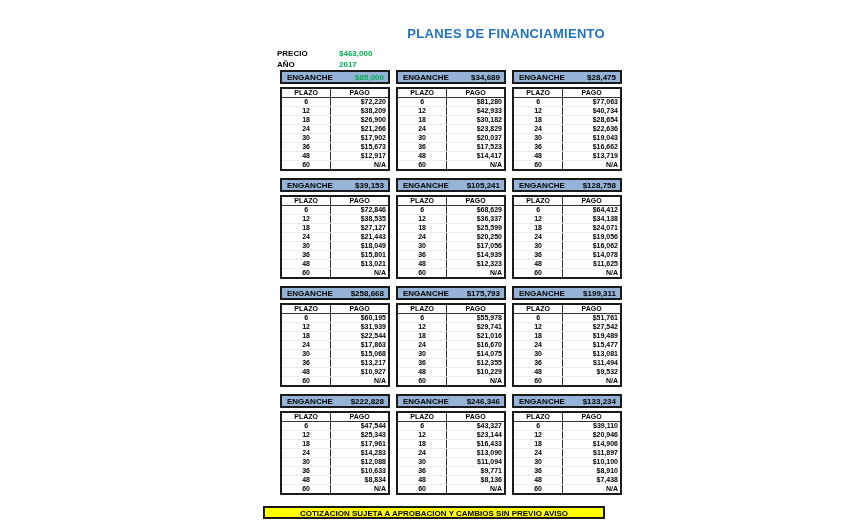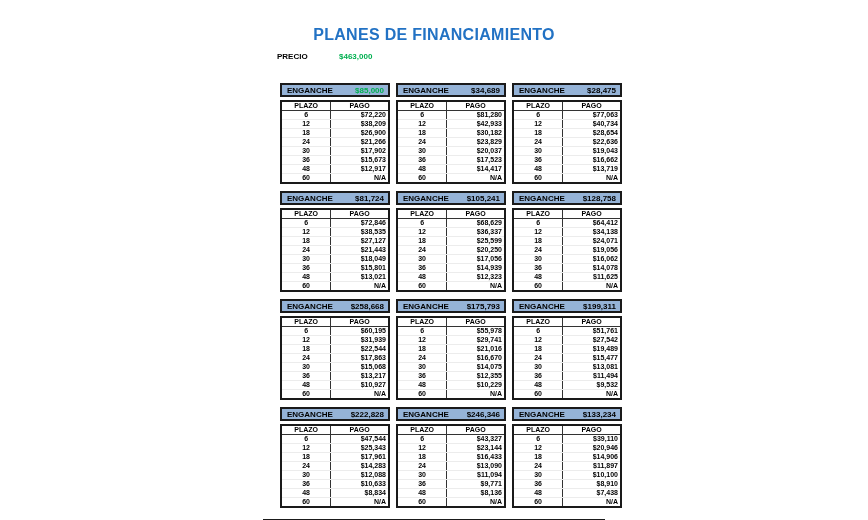--- a/index.html
+++ b/index.html
@@ -10,29 +10,29 @@
     --border-dark:#1a1a1a;
   }
   *{box-sizing:border-box;}
   html,body{margin:0;padding:0;}
   body{
     width:868px;height:520px;overflow:hidden;background:#ffffff;
     font-family:"Liberation Sans", sans-serif;color:#000;
   }
   .sheet{width:342px;margin:0 auto;padding-top:26px;}
   .page-title{
-    text-align:center;font-size:16px;font-weight:bold;
+    text-align:right;font-size:13px;font-weight:bold;
     color:var(--title-color,#2272C4);letter-spacing:.3px;white-space:nowrap;
   }
   .info-block{margin-top:7px;margin-left:14px;}
   .info-row{display:flex;align-items:center;height:11px;font-size:8px;font-weight:bold;}
   .info-label{width:62px;}
   .info-value{width:70px;text-align:left;color:var(--accent-green,#00B050);}
   .plans-grid{
-    margin-top:21px;display:grid;grid-template-columns:repeat(3,110px);
+    margin-top:0;display:grid;grid-template-columns:repeat(3,110px);
     column-gap:6px;row-gap:7px;padding-left:17px;
   }
   .plan{width:110px;}
   .enganche-header{
     display:flex;justify-content:space-between;align-items:center;
     background:var(--header-bg,#95B3D7);border:2px solid var(--border-dark,#1a1a1a);
     height:14px;padding:0 4px 0 5px;font-size:8px;font-weight:bold;
   }
   .paytable{
     margin-top:3px;width:100%;border-collapse:collapse;table-layout:fixed;
@@ -56,20 +56,24 @@
 
 <div class="sheet">
 
   <div class="page-title">PLANES DE FINANCIAMIENTO</div>
 
   <div class="info-block">
     <div class="info-row">
       <span class="info-label">PRECIO</span>
       <span class="info-value">$463,000</span>
     </div>
+    <div class="info-row">
+      <span class="info-label">AÑO</span>
+      <span class="info-value">2017</span>
+    </div>
   </div>
 
   <div class="plans-grid" id="plans-grid">
   <div class="plan">
     <div class="enganche-header">
       <span>ENGANCHE</span>
       <span style="color: rgb(0, 176, 80); text-align: center;">$85,000</span>
     </div>
     <table class="paytable">
       <thead>
@@ -209,21 +213,21 @@
           <td class="col-plazo">60</td>
           <td class="col-pago">N/A</td>
         </tr>
       </tbody>
     </table>
   </div>
 
   <div class="plan">
     <div class="enganche-header">
       <span>ENGANCHE</span>
-      <span>$81,724</span>
+      <span>$39,153</span>
     </div>
     <table class="paytable">
       <thead>
         <tr>
           <th class="col-plazo">PLAZO</th>
           <th>PAGO</th>
         </tr>
       </thead>
       <tbody>
         <tr>

